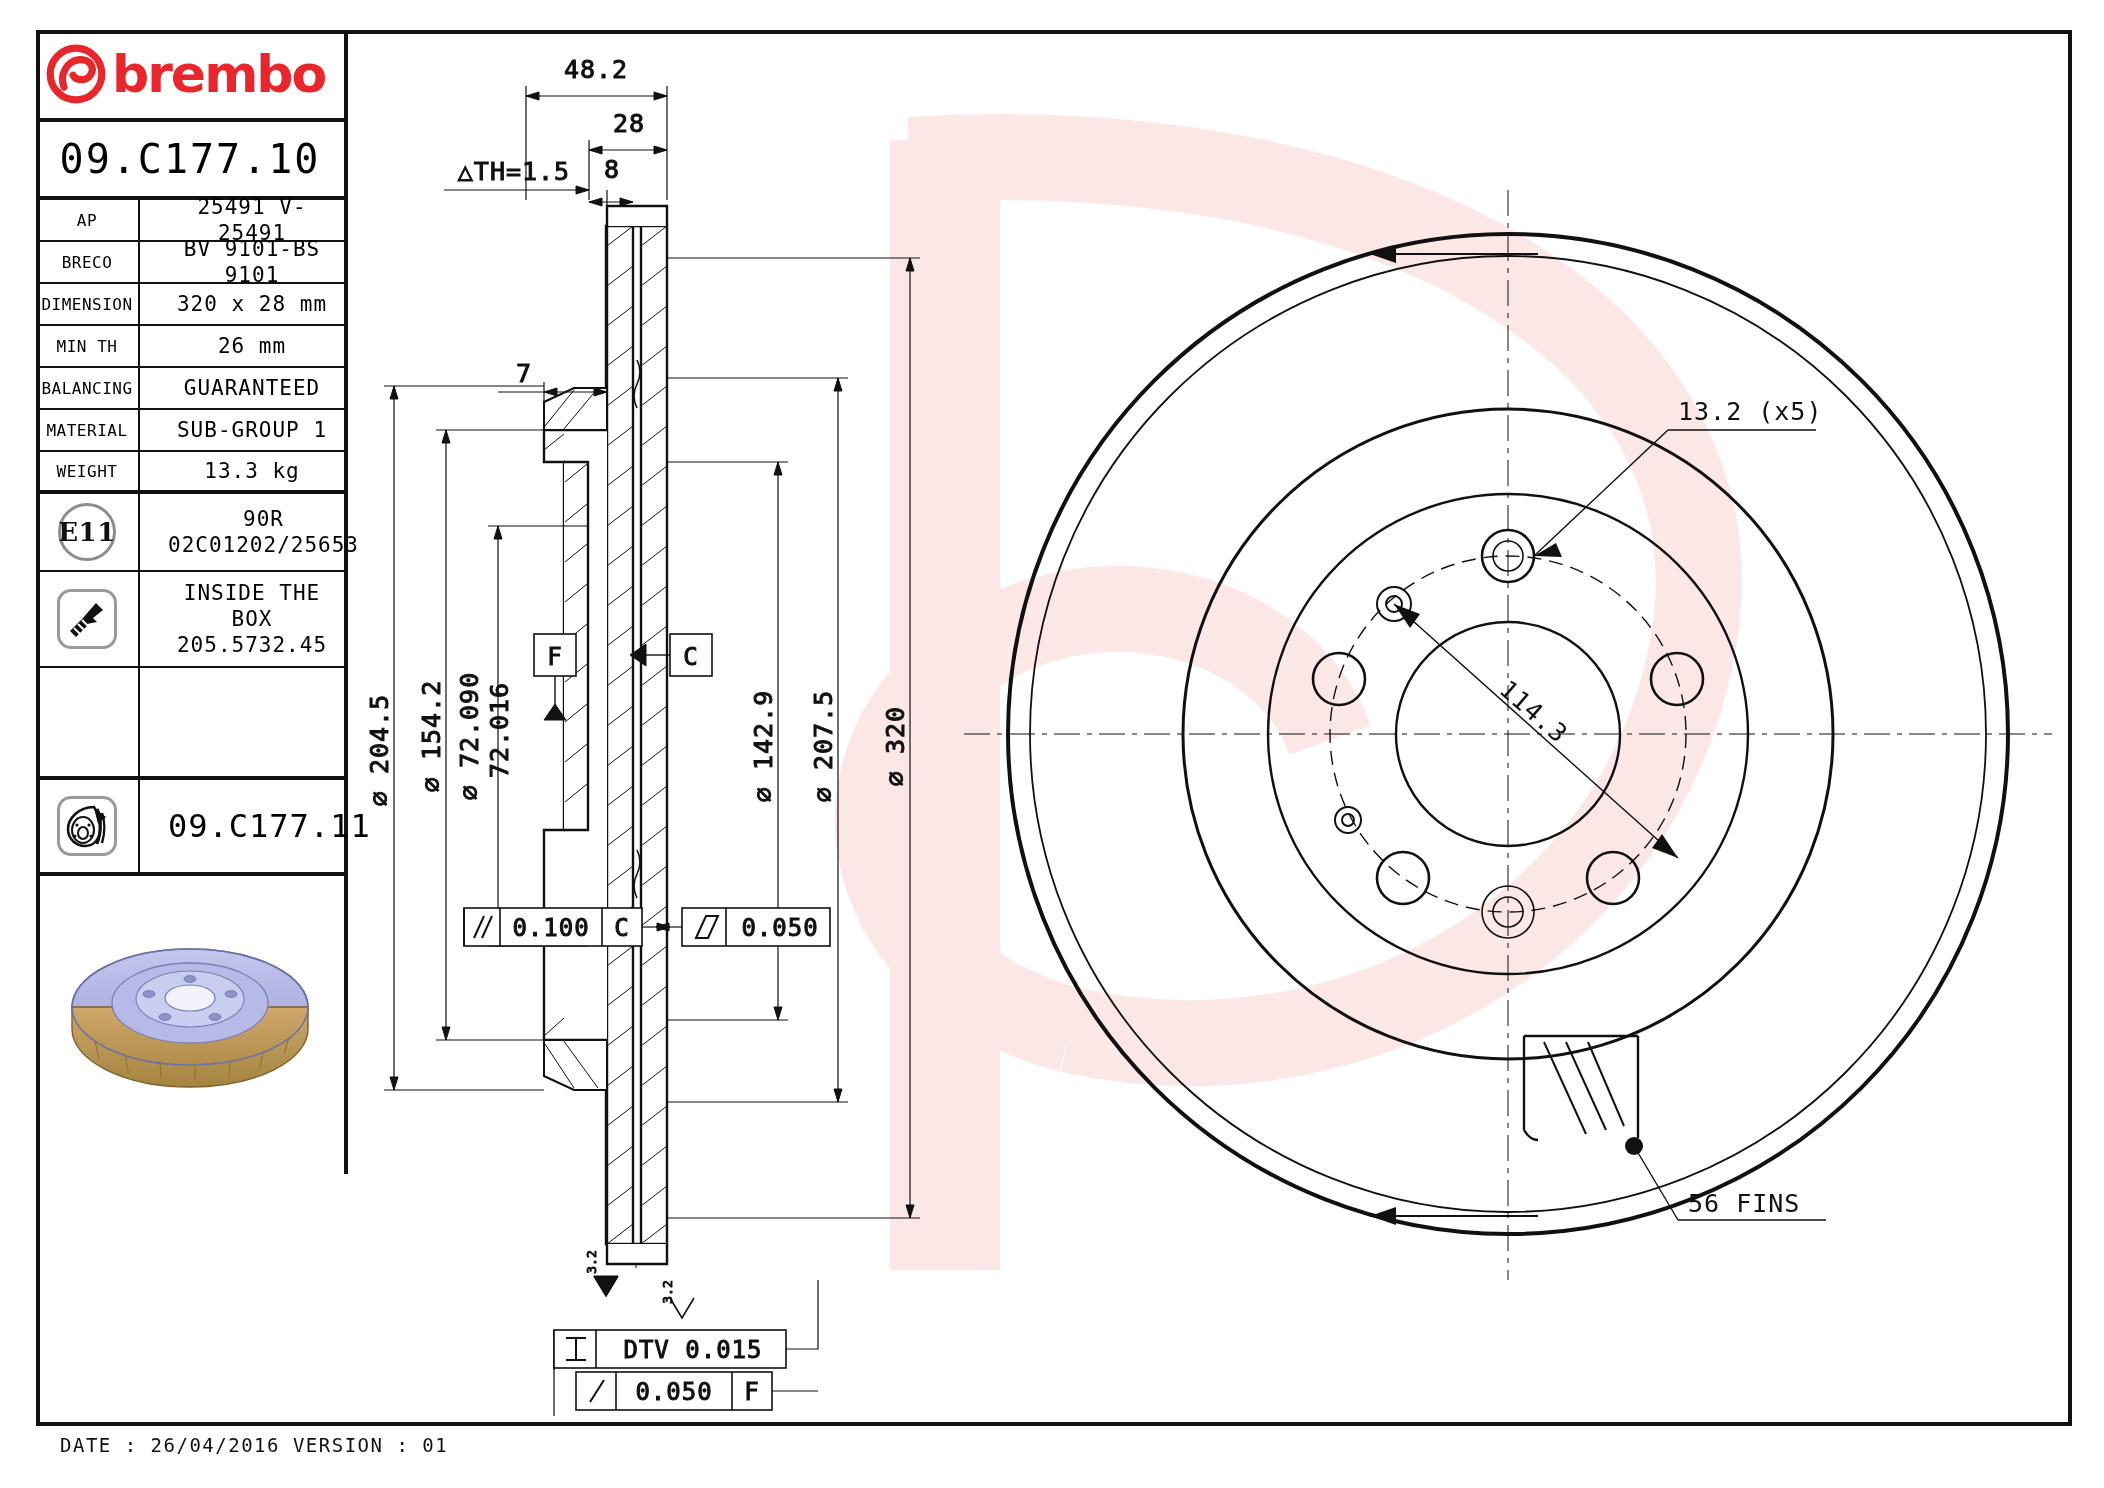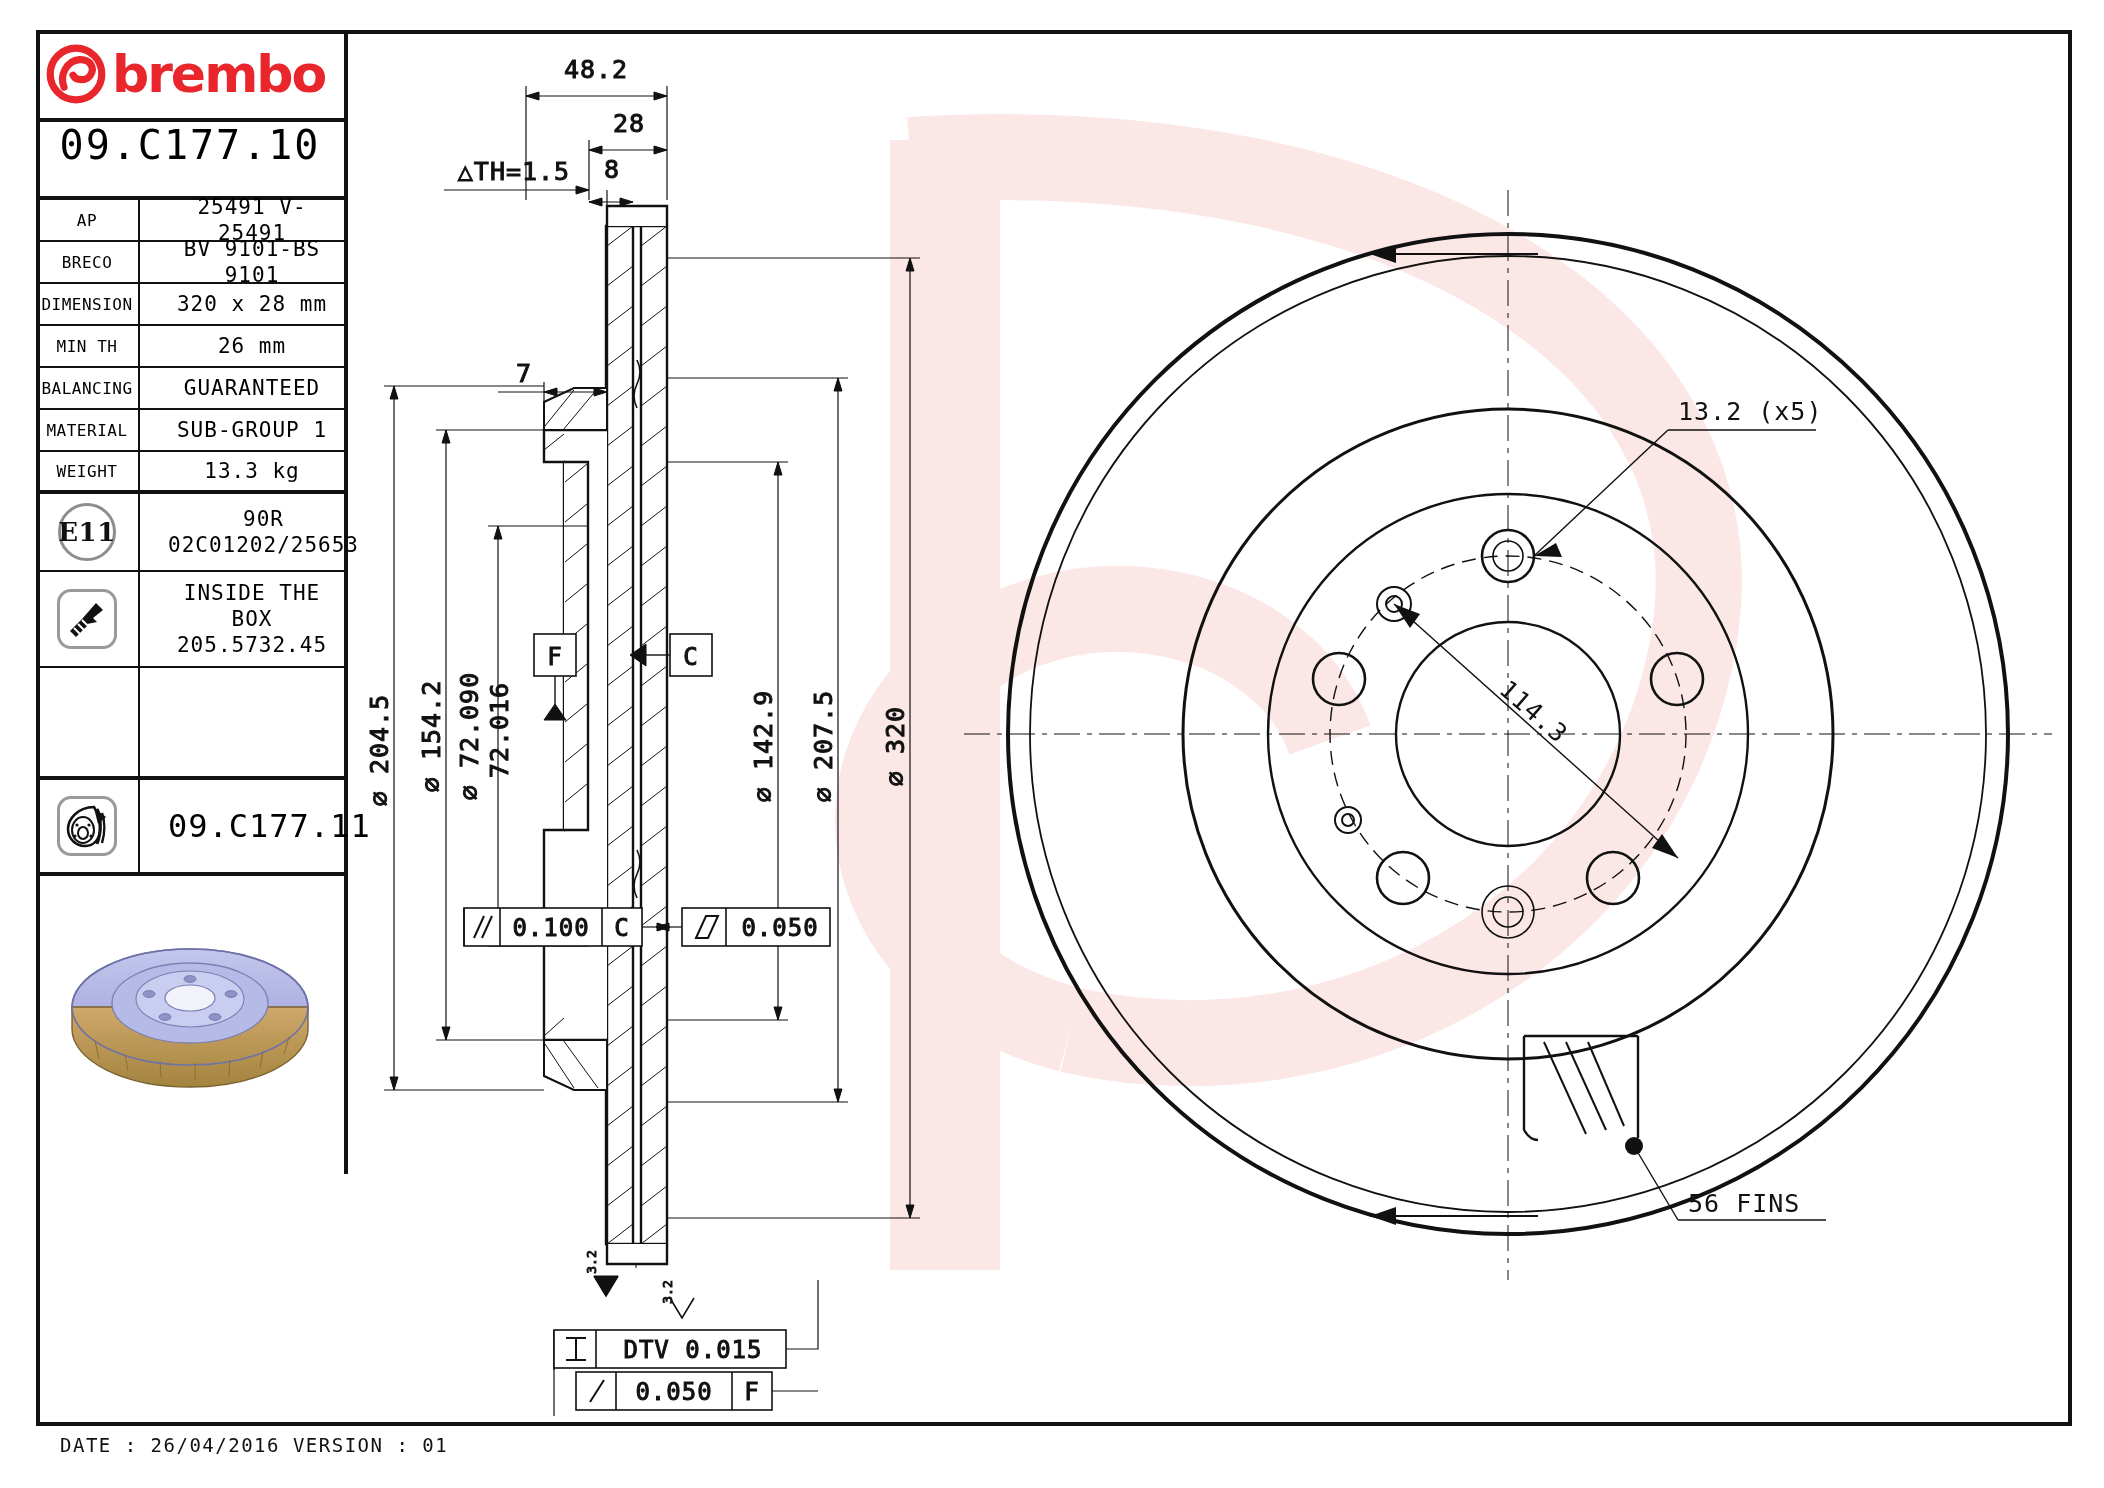--- a/index.html
+++ b/index.html
@@ -22,21 +22,21 @@
   .tval{flex:1;display:flex;align-items:center;justify-content:center;box-sizing:border-box;
         font-size:21px;letter-spacing:1px;padding:2px 8px;text-align:center;line-height:1.25;}
 
   
   #logorow{height:92px;border-bottom:4px solid #111;display:flex;align-items:center;padding-left:10px;box-sizing:border-box;}
   #logomark{width:60px;height:60px;flex:0 0 60px;}
   #logotext{font-family:"DejaVu Sans","Liberation Sans",sans-serif;font-weight:bold;font-size:52px;
             color:#e8262b;letter-spacing:-2px;margin-left:6px;line-height:1;}
 
   
-  #partrow{height:74px;border-bottom:4px solid #111;display:flex;justify-content:center;}
+  #partrow{height:74px;border-bottom:4px solid #111;display:flex;align-items:center;justify-content:center;}
   #partnum{font-size:40px;letter-spacing:2px;font-family:"DejaVu Sans Mono","Liberation Mono",monospace;}
 
   .hrow{height:42px;}
   .hrow2{height:78px;}
   .hrow3{height:96px;}
   .blankrow{height:112px;}
   .bigsep{border-bottom:4px solid #111 !important;}
 
   #e11circ{width:52px;height:52px;border:3px solid #8d8d8d;border-radius:50%;display:flex;
            align-items:center;justify-content:center;font-family:"DejaVu Serif","Liberation Serif",serif;

